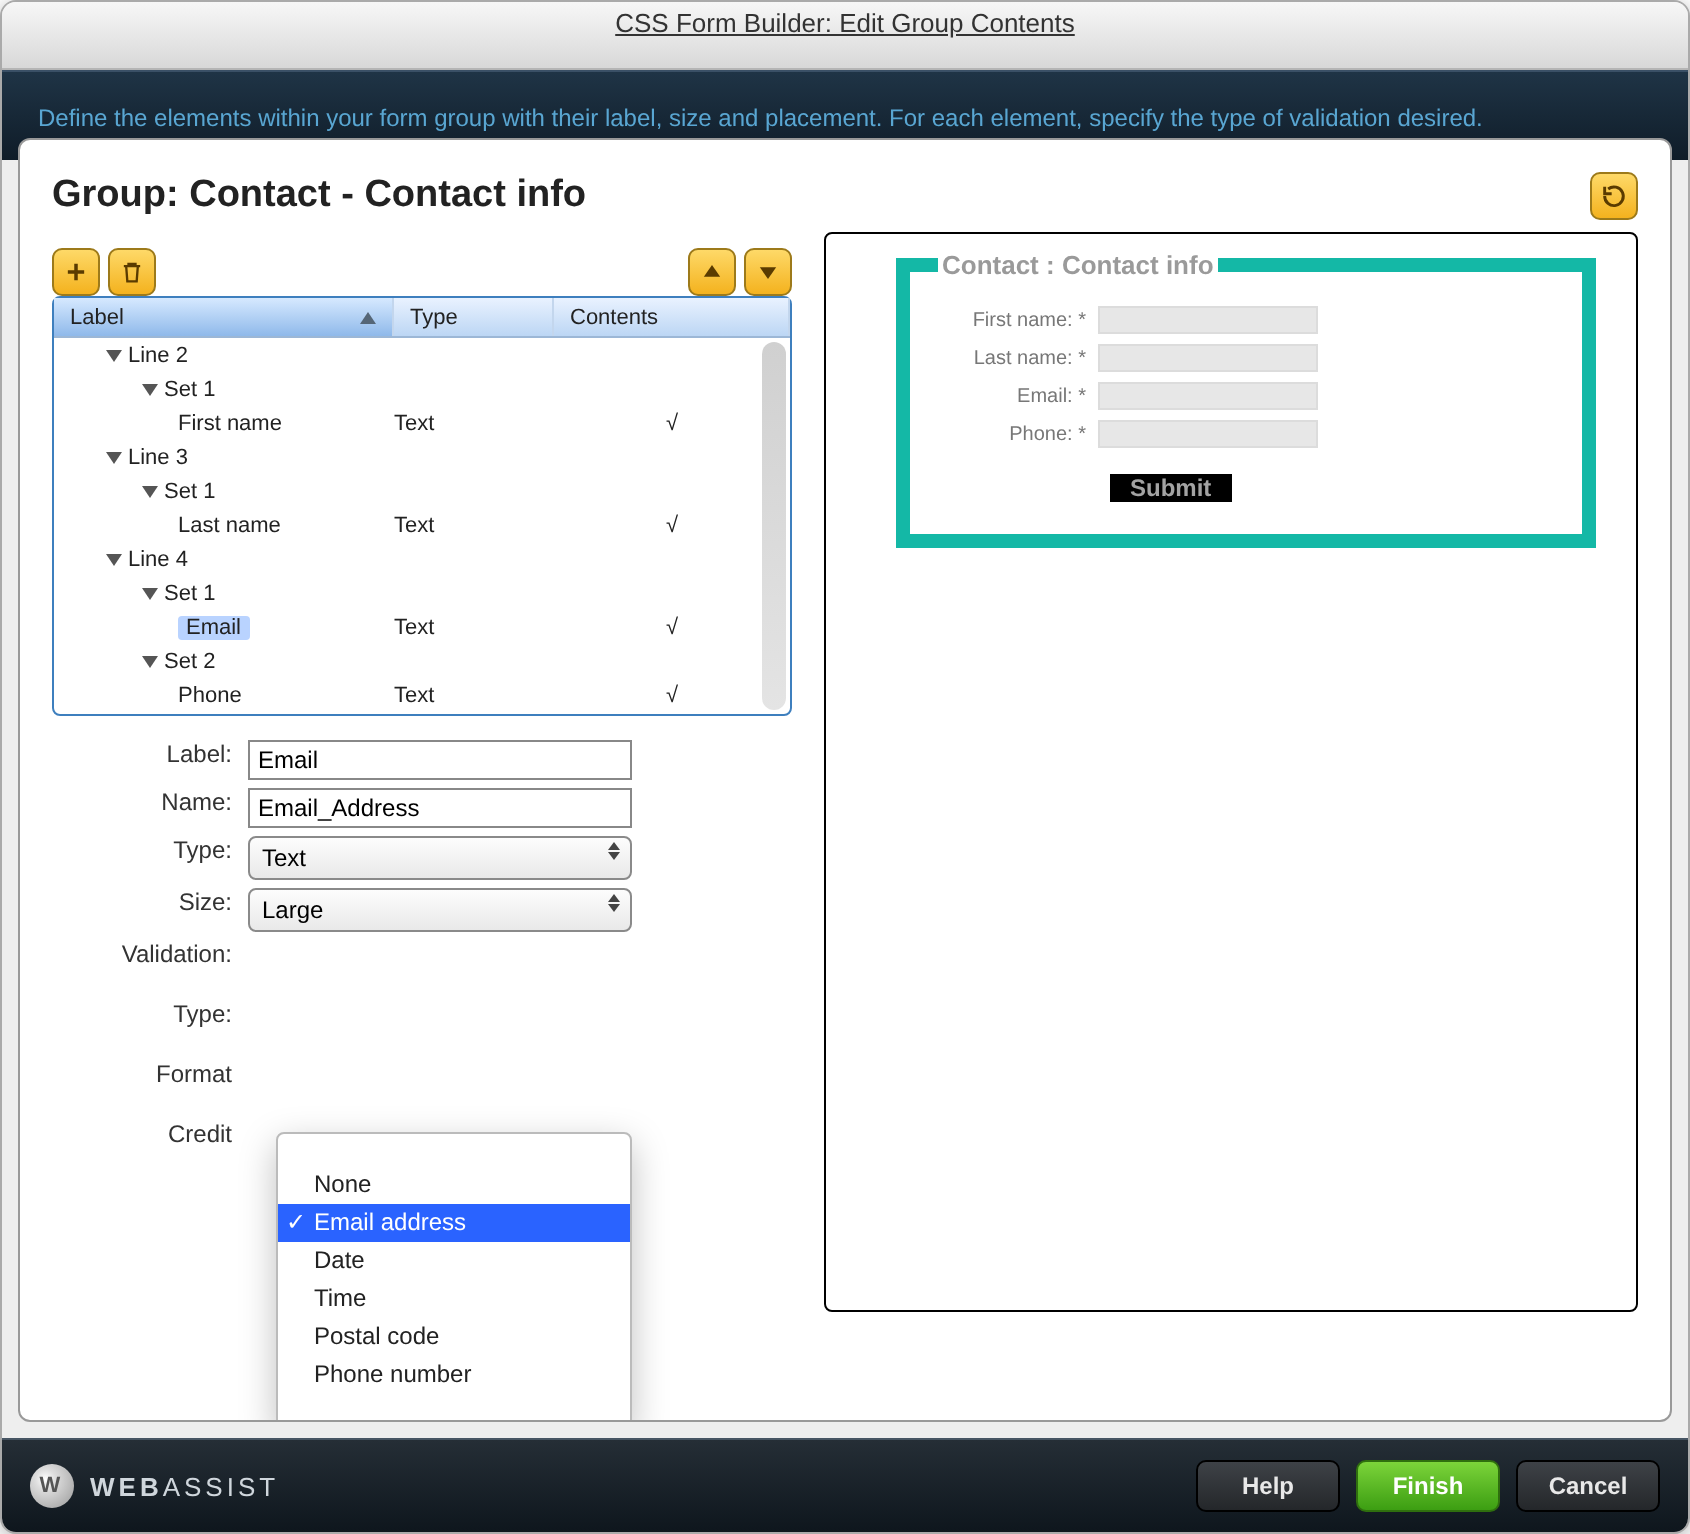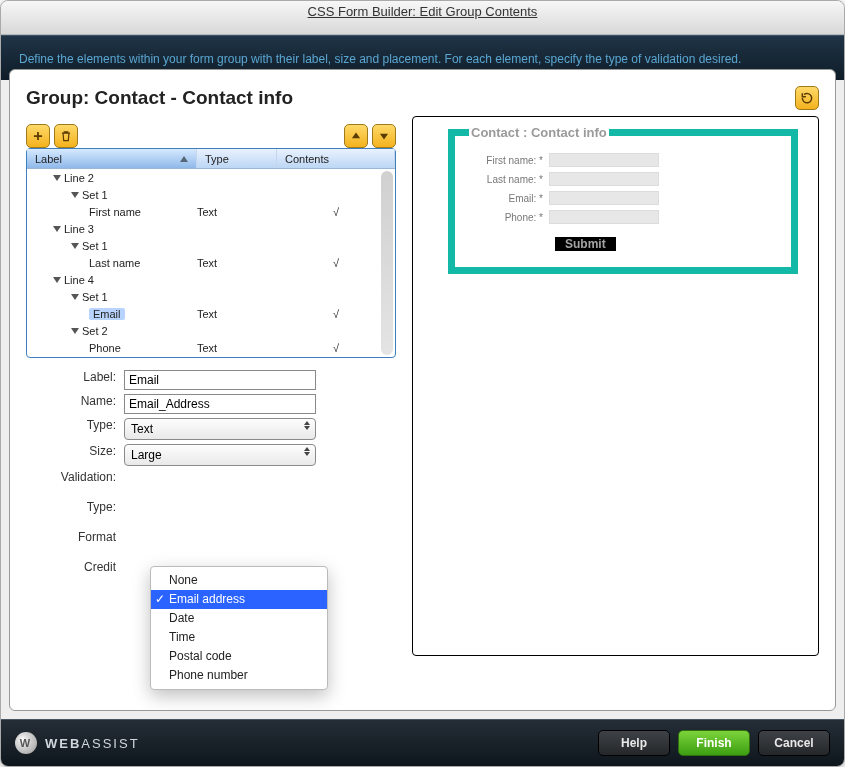--- a/index.html
+++ b/index.html
@@ -34,21 +34,21 @@
   .sel { width:192px; height:22px; border:1px solid #8a8a8a; border-radius:4px; background:linear-gradient(#fdfdfd,#e9e9e9); font-size:12px; padding:1px 6px; appearance:none; position:relative; }
   .sel-wrap { position:relative; display:inline-block; }
   .sel-wrap::after { content:""; position:absolute; right:6px; top:50%; transform:translateY(-50%); width:8px; height:10px; background:
     conic-gradient(from 0deg, transparent 0) ; }
   .sel-arrows { position:absolute; right:6px; top:3px; display:flex; flex-direction:column; gap:1px; pointer-events:none;}
   .sel-arrows span { width:0;height:0;border-left:3px solid transparent;border-right:3px solid transparent;}
   .sel-arrows .up{border-bottom:4px solid #444;} .sel-arrows .down{border-top:4px solid #444;}
   .hidden-fields { margin-left:28px; font-size:12px; color:#333; }
   .hidden-fields .hf-row { display:flex; height:30px; }
   .hidden-fields .hf-row label { width:70px; text-align:right; padding-right:8px; }
-  .dropdown { position:absolute; left:140px; top:496px; width:178px; background:#fff; border:1px solid #bbb; border-radius:4px; box-shadow:0 6px 18px rgba(0,0,0,0.25); padding:4px 0; font-size:12px; z-index:50; }
+  .dropdown { position:absolute; left:128px; top:496px; width:178px; background:#fff; border:1px solid #bbb; border-radius:4px; box-shadow:0 6px 18px rgba(0,0,0,0.25); padding:16px 0; font-size:12px; z-index:50; }
   .dropdown .opt { padding:2px 18px; line-height:15px; white-space:nowrap; cursor:default;}
   .dropdown .opt.selected { background:#2a63ff; color:#fff; position:relative; }
   .dropdown .opt.selected::before { content:"✓"; position:absolute; left:4px; }
   .preview { border:1px solid #000; background:#fff; height:540px; border-radius:4px; padding:8px 18px; }
   .fieldset { border:7px solid #14b8a6; padding:8px 14px 16px;margin-left:17px; }
   .legend { color:#9a9a9a; font-weight:bold; font-size:13px; }
   .pv-row { display:flex; align-items:center; margin:5px 0; font-size:10px; color:#777; }
   .pv-row label { width:80px; text-align:right; padding-right:6px; }
   .pv-input { width:110px; height:14px; background:#e7e7e7; border:1px solid #dcdcdc; }
   .submit-btn { margin-left:86px; margin-top:8px; background:#000; color:#a3a3a3; font-weight:bold; font-size:12px; padding:0 10px; display:inline-block; }

